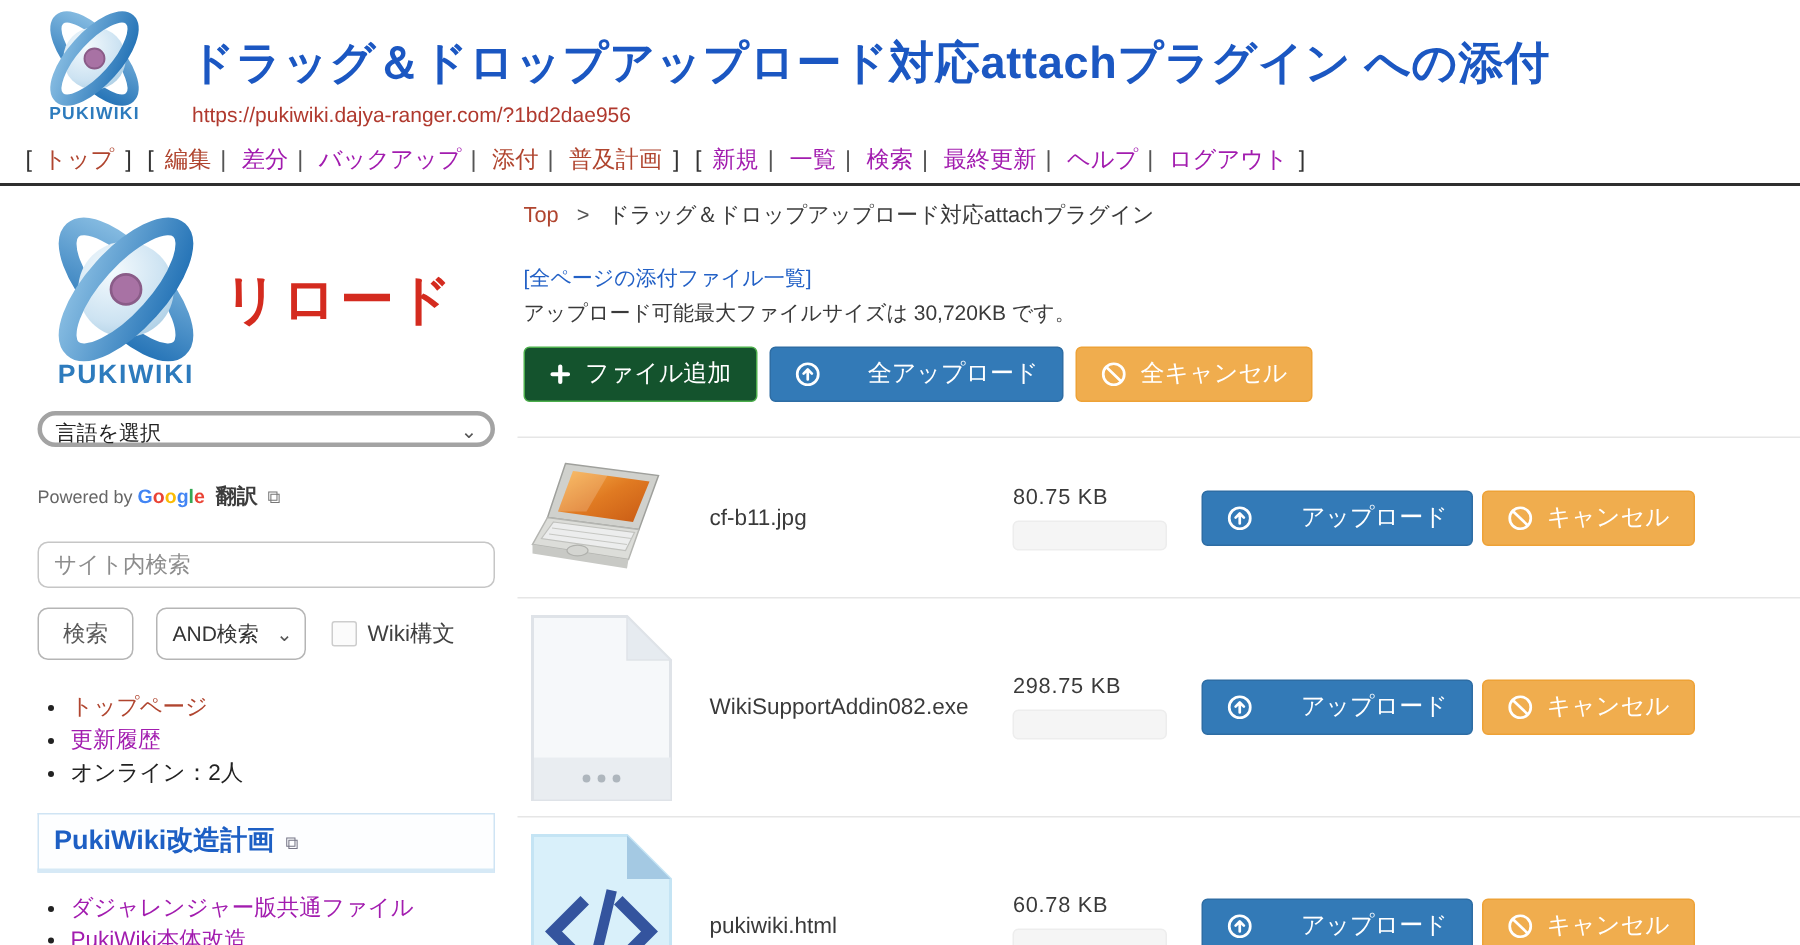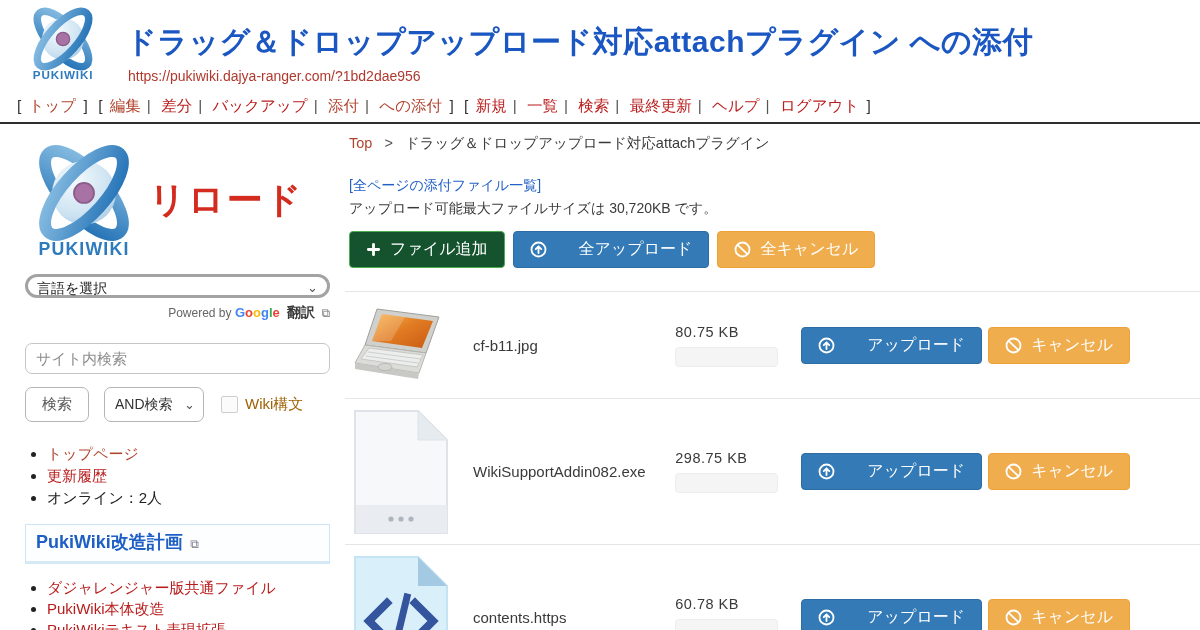--- a/index.html
+++ b/index.html
@@ -9,44 +9,44 @@
 
   
   .hdr-logo { position:absolute; left:14px; top:4px; width:98px; height:98px; text-align:center; }
   .hdr-title { position:absolute; left:126px; top:22px; font-size:30px; font-weight:bold; color:#1b57c2; letter-spacing:0.5px; white-space:nowrap; }
   .hdr-url { position:absolute; left:128px; top:68px; font-size:14px; color:#b0392e; }
   .nav { position:absolute; left:14px; top:96px; font-size:15.5px; color:#333; white-space:nowrap; }
   .nav a { text-decoration:none; cursor:pointer; }
   .nav .bk { color:#333; padding:0 3px; }
   .nav .sep { color:#555; padding:0 6px; }
   .lred { color:#b0452f; }
-  .lblue { color:#b91c1c; }
+  .lblue { color:#a21caf; }
   .hdr-rule { position:absolute; left:0; top:122px; width:1200px; height:2px; background:#2e2e2e; }
 
   
   .sidebar { position:absolute; left:25px; top:132px; width:305px; }
   .sb-logo { display:flex; align-items:center; height:136px; }
   .sb-logo-txt { margin-left:6px; line-height:56px; font-weight:bold; font-size:36px; letter-spacing:2px; }
   .sb-logo-l1 { color:#2a35b5; }
   .sb-logo-l2 { color:#d42b1f; }
   .lang-select { margin-top:6px; position:relative; width:100%; height:24px; border:3px solid #a3a3a3; border-radius:12px; font-size:14px; color:#222; line-height:22px; padding:0 22px 0 9px; cursor:pointer; background:#fff; }
   .lang-select .chev { position:absolute; right:9px; top:0; color:#555; font-size:13px; }
-  .g-line { margin-top:6px; font-size:12px; color:#666;text-align:right; }
+  .g-line { margin-top:24px; font-size:12px; color:#666; }
   .g-line .goog { font-weight:bold; font-size:13px; }
   .g-line .tr { color:#3c3c3c; font-weight:bold; font-size:14px; margin-left:4px; }
   .g-line .ext { color:#777; font-size:12px; margin-left:3px; }
   .g0,.g3{color:#4285F4}.g1,.g5{color:#EA4335}.g2{color:#FBBC05}.g4{color:#34A853}
   .site-search { margin-top:21px; width:100%; height:31px; border:1px solid #c6c6c6; border-radius:7px; font-size:15px; padding:0 10px; color:#333; outline:none; font-family:inherit; }
   .site-search::placeholder { color:#8d8d8d; }
   .sb-controls { margin-top:13px; display:flex; align-items:center; }
   .btn-search { width:64px; height:35px; background:#fff; border:1px solid #b5b5b5; border-radius:7px; font-size:15px; color:#5a5a5a; cursor:pointer; font-family:inherit; }
   .and-select { position:relative; margin-left:15px; width:100px; height:35px; border:1px solid #b5b5b5; border-radius:7px; font-size:14px; color:#333; line-height:33px; padding:0 20px 0 10px; cursor:pointer; background:#fff; }
   .and-select .chev { position:absolute; right:8px; top:0; color:#555; font-size:13px; }
   .wiki-check { margin-left:17px; width:17px; height:17px; border:1px solid #cdcdcd; border-radius:2px; background:#fbfbfb; cursor:pointer; flex-shrink:0; }
-  .wiki-label { margin-left:7px; font-size:15px; color:#a16207; }
+  .wiki-label { margin-left:7px; font-size:15px; color:#404040; }
   .sb-list { margin:21px 0 0 22px; list-style:disc; }
   .sb-list li { font-size:15px; line-height:22px; color:#222; }
   .sb-list a { text-decoration:none; cursor:pointer; }
   .sb-section { margin-top:15px; border:1px solid #cfe4f4; border-bottom:3px solid #d6e9f6; background:#fdfeff; padding:5px 10px 7px; }
   .sb-section .t { font-size:18px; font-weight:bold; color:#1d5fc4; cursor:pointer; }
   .sb-section .ext { font-size:12px; color:#778; margin-left:3px; }
   .sb-list2 { margin:13px 0 0 22px; list-style:disc; }
   .sb-list2 li { font-size:15px; line-height:21px; color:#222; }
   .sb-list2 a { text-decoration:none; cursor:pointer; }
 
@@ -103,21 +103,21 @@
 
   <div class="nav">
     <span class="bk">[</span>
     <a class="lred">トップ</a>
     <span class="bk">]</span>
     <span class="bk">[</span>
     <a class="lred">編集</a><span class="sep">|</span>
     <a class="lblue">差分</a><span class="sep">|</span>
     <a class="lblue">バックアップ</a><span class="sep">|</span>
     <a class="lred">添付</a><span class="sep">|</span>
-    <a class="lred">への添付</a>
+    <a class="lred">普及計画</a>
     <span class="bk">]</span>
     <span class="bk">[</span>
     <a class="lblue">新規</a><span class="sep">|</span>
     <a class="lblue">一覧</a><span class="sep">|</span>
     <a class="lblue">検索</a><span class="sep">|</span>
     <a class="lblue">最終更新</a><span class="sep">|</span>
     <a class="lblue">ヘルプ</a><span class="sep">|</span>
     <a class="lblue">ログアウト</a>
     <span class="bk">]</span>
   </div>
@@ -305,21 +305,21 @@
       <div class="file-row row-3">
         <div class="thumb">
           <svg width="96" height="126" viewBox="0 0 96 126">
             <path d="M2 2h63l29 29v93H2z" fill="#d9f0fa" stroke="#c4e4f4" stroke-width="2"></path>
             <polygon points="65,2 94,31 65,31" fill="#a4c9e3"></polygon>
             <path d="M34 48L16 66l18 18" fill="none" stroke="#34549e" stroke-width="8" stroke-linecap="square"></path>
             <path d="M62 48l18 18-18 18" fill="none" stroke="#34549e" stroke-width="8" stroke-linecap="square"></path>
             <path d="M54 42L42 92" stroke="#34549e" stroke-width="7" stroke-linecap="square"></path>
           </svg>
         </div>
-        <div class="fname">contents.https</div>
+        <div class="fname">pukiwiki.html</div>
         <div class="sizecol">
           <div class="fsize">60.78 KB</div>
           <div class="pbar"></div>
         </div>
         <div class="row-btns">
           <button class="btn btn-blue">
             <svg width="17" height="17" viewBox="0 0 16 16">
               <circle cx="8" cy="8" r="6.6" fill="none" stroke="#fff" stroke-width="1.7"></circle>
               <path d="M8 11.3V5.2M5.4 7.6L8 5l2.6 2.6" fill="none" stroke="#fff" stroke-width="1.7" stroke-linecap="round" stroke-linejoin="round"></path>
             </svg>

